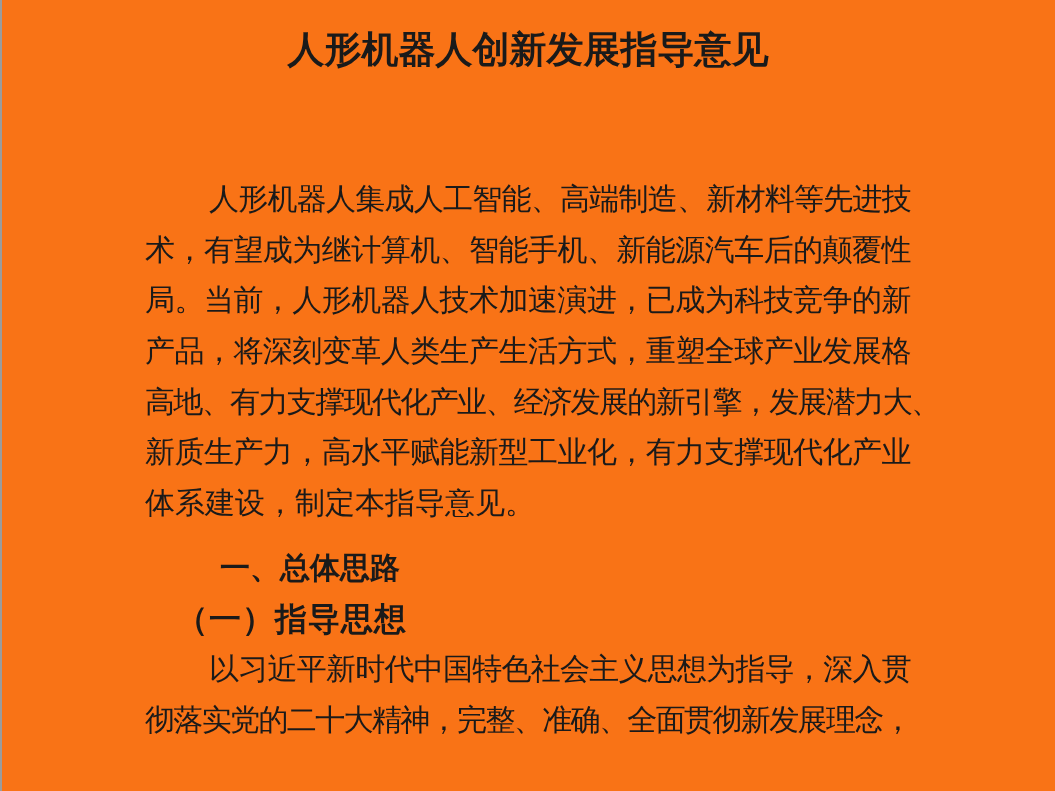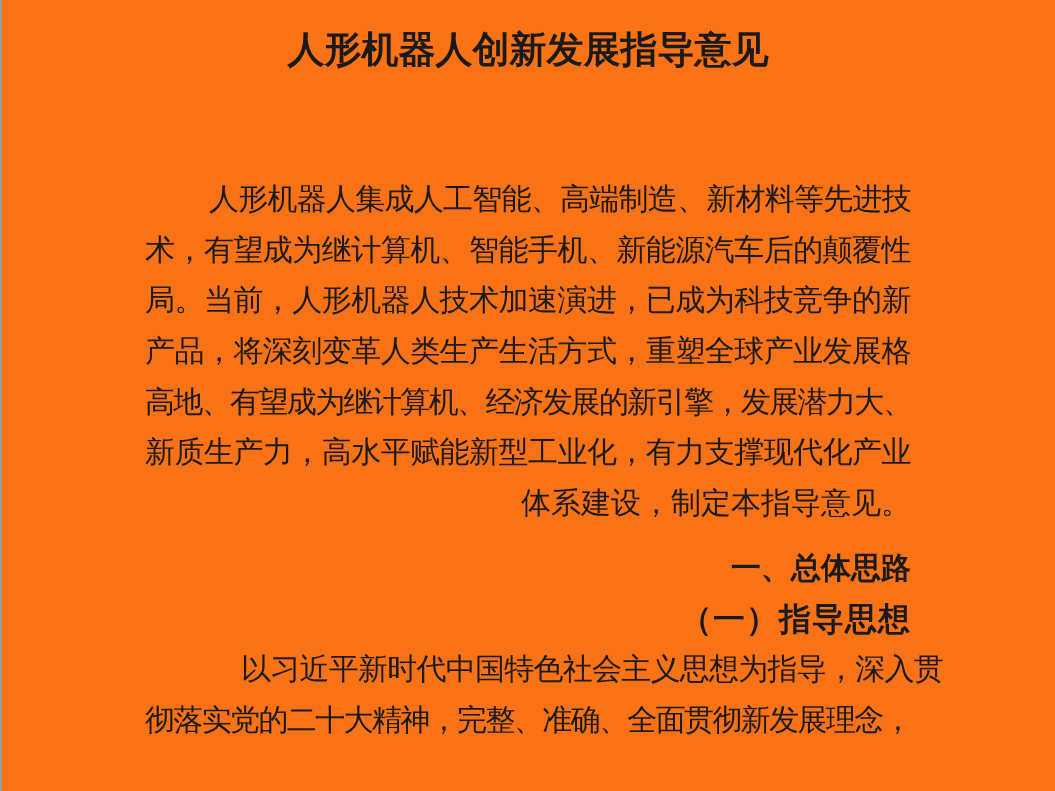--- a/index.html
+++ b/index.html
@@ -34,21 +34,20 @@
     margin: 27px 0 0 0;
     line-height: 44px;
     font-size: 37px;
     font-weight: bold;
     text-align: center;
     white-space: nowrap;
     letter-spacing: 0px;
   }
   .body-block {
     margin-top: 103px;
-    text-align: right;
   }
   .line {
     font-size: 30px;
     line-height: 50.7px;
     height: 50.7px;
     white-space: nowrap;
     font-weight: normal;
   }
   .line .t { display: inline-block; }
   .indent { margin-left: 64px; }
@@ -82,25 +81,25 @@
   <div class="doc">
 
     <h1 class="doc-title">人形机器人创新发展指导意见</h1>
 
     <div class="body-block">
 
       <div class="line indent jfit"><span class="t" style="letter-spacing: -0.75px;">人形机器人集成人工智能、高端制造、新材料等先进技</span></div>
       <div class="line jfit"><span class="t" style="letter-spacing: -0.538462px;">术，有望成为继计算机、智能手机、新能源汽车后的颠覆性</span></div>
       <div class="line jfit"><span class="t" style="letter-spacing: -0.538462px;">局。当前，人形机器人技术加速演进，已成为科技竞争的新</span></div>
       <div class="line jfit"><span class="t" style="letter-spacing: -0.538462px;">产品，将深刻变革人类生产生活方式，重塑全球产业发展格</span></div>
-      <div class="line jfit"><span class="t" style="letter-spacing: -1.62963px;">高地、有望成为继计算机、经济发展的新引擎，发展潜力大、</span></div>
+      <div class="line jfit"><span class="t" style="letter-spacing: -1.62963px;">高地、有力支撑现代化产业、经济发展的新引擎，发展潜力大、</span></div>
       <div class="line jfit"><span class="t" style="letter-spacing: -0.538462px;">新质生产力，高水平赋能新型工业化，有力支撑现代化产业</span></div>
       <div class="line"><span class="t">体系建设，制定本指导意见。</span></div>
 
       <div class="h1">一、总体思路</div>
       <div class="h2">（一）指导思想</div>
 
-      <div class="line indent jfit"><span class="t" style="letter-spacing: -0.75px; margin-left: 32px;">以习近平新时代中国特色社会主义思想为指导，深入贯</span></div>
+      <div class="line indent jfit"><span class="t" style="letter-spacing: -0.75px;">以习近平新时代中国特色社会主义思想为指导，深入贯</span></div>
       <div class="line jfit"><span class="t" style="letter-spacing: -1.62963px;">彻落实党的二十大精神，完整、准确、全面贯彻新发展理念，</span></div>
 
     </div>
   </div>
 </div>
 
 </body></html>

